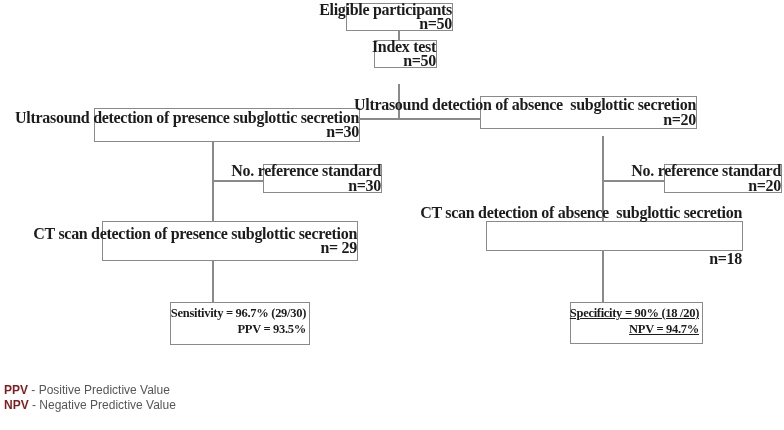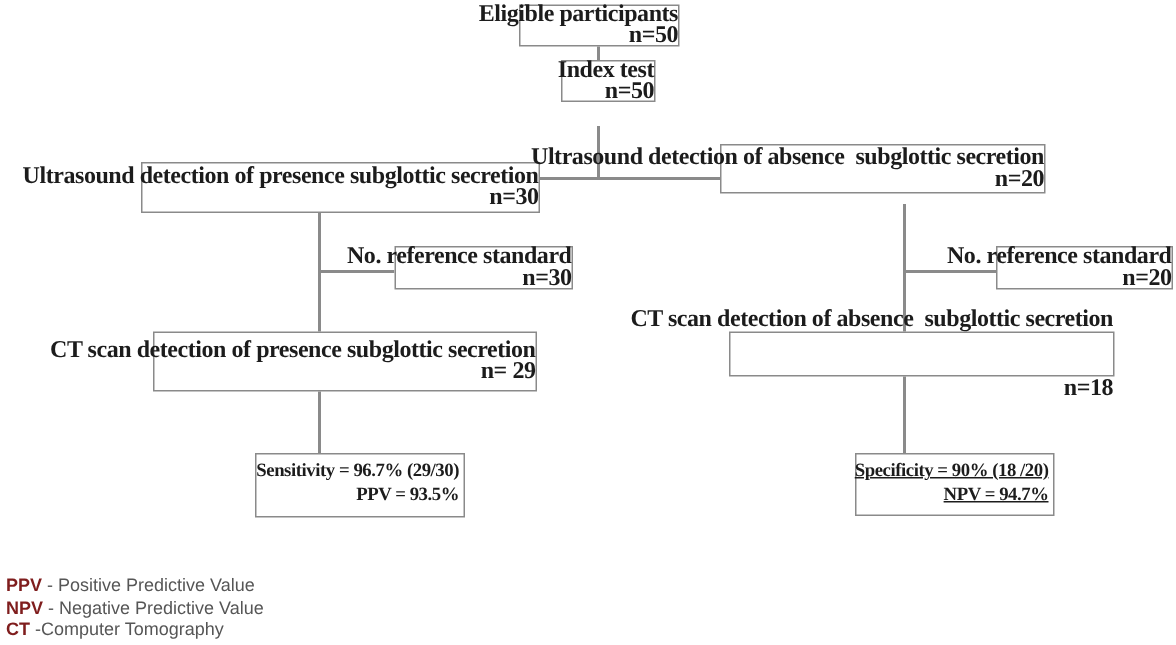--- a/index.html
+++ b/index.html
@@ -118,18 +118,15 @@
     <span>NPV = 94.7%</span>
   </div>
 
   <div class="legend">
     <div class="row">
       <span class="abbr">PPV</span><span> - Positive Predictive Value</span>
     </div>
     <div class="row">
       <span class="abbr">NPV</span><span> - Negative Predictive Value</span>
     </div>
-    <div class="row">
-      <span class="abbr">CT</span><span> -Computer Tomography</span>
-    </div>
   </div>
 
 </div>
 
 </body></html>

